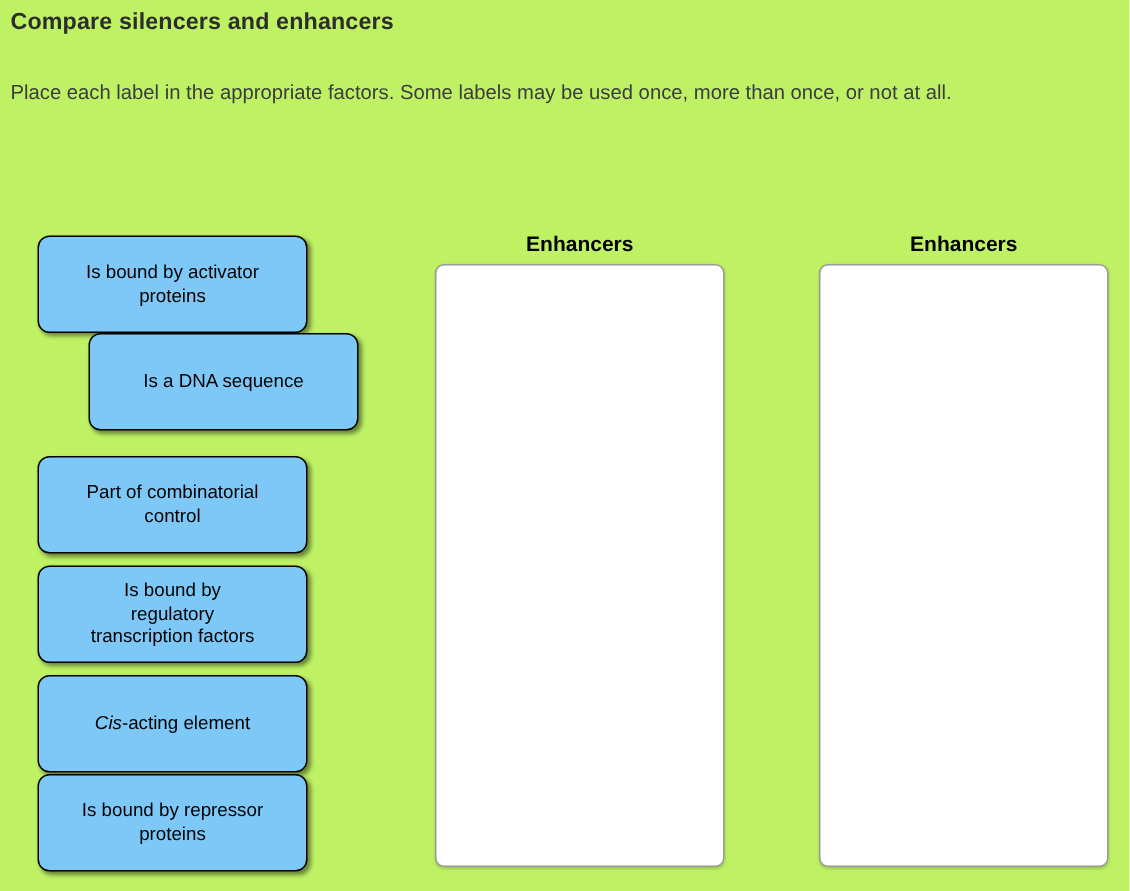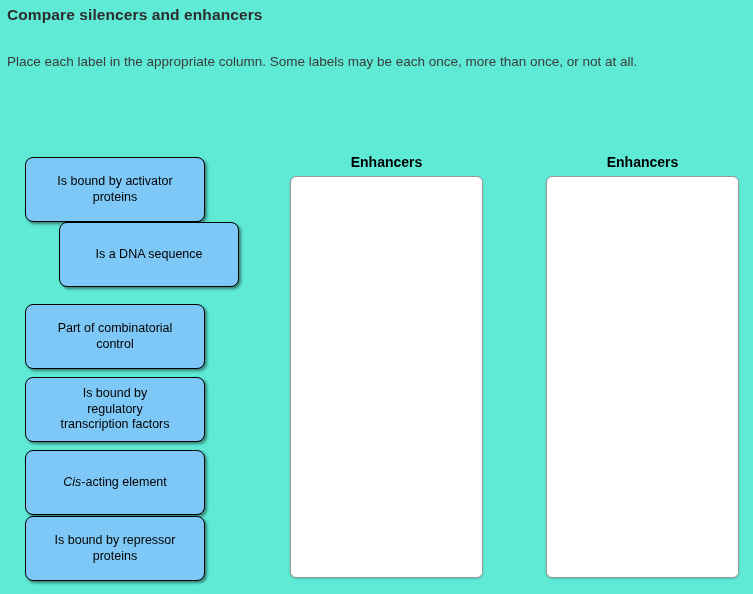--- a/index.html
+++ b/index.html
@@ -4,21 +4,21 @@
 <style>
   html, body {
     margin: 0;
     padding: 0;
     background: #ffffff;
   }
   .page {
     position: relative;
     width: 753px;
     height: 594px;
-    background: #5eead4;
+    background: #bef264;
     font-family: "Liberation Sans", sans-serif;
     overflow: hidden;
   }
   .title {
     position: absolute;
     left: 7px;
     top: 6px;
     font-size: 15.5px;
     font-weight: bold;
     color: #2d2d2d;
@@ -86,21 +86,21 @@
   .dropzone-enhancers { left: 290px; }
   .dropzone-silencers { left: 546px; }
 </style>
 </head>
 <body>
 
 <div class="page">
 
   <div class="title">Compare silencers and enhancers</div>
 
-  <div class="instruction">Place each label in the appropriate column. Some labels may be each once, more than once, or not at all.</div>
+  <div class="instruction">Place each label in the appropriate factors. Some labels may be used once, more than once, or not at all.</div>
 
   <div class="chip chip-1">
     <span><span class="em"></span><span>Is bound by activator
 proteins</span></span>
   </div>
 
   <div class="chip chip-2">
     <span><span class="em"></span><span>Is a DNA sequence</span></span>
   </div>
 

